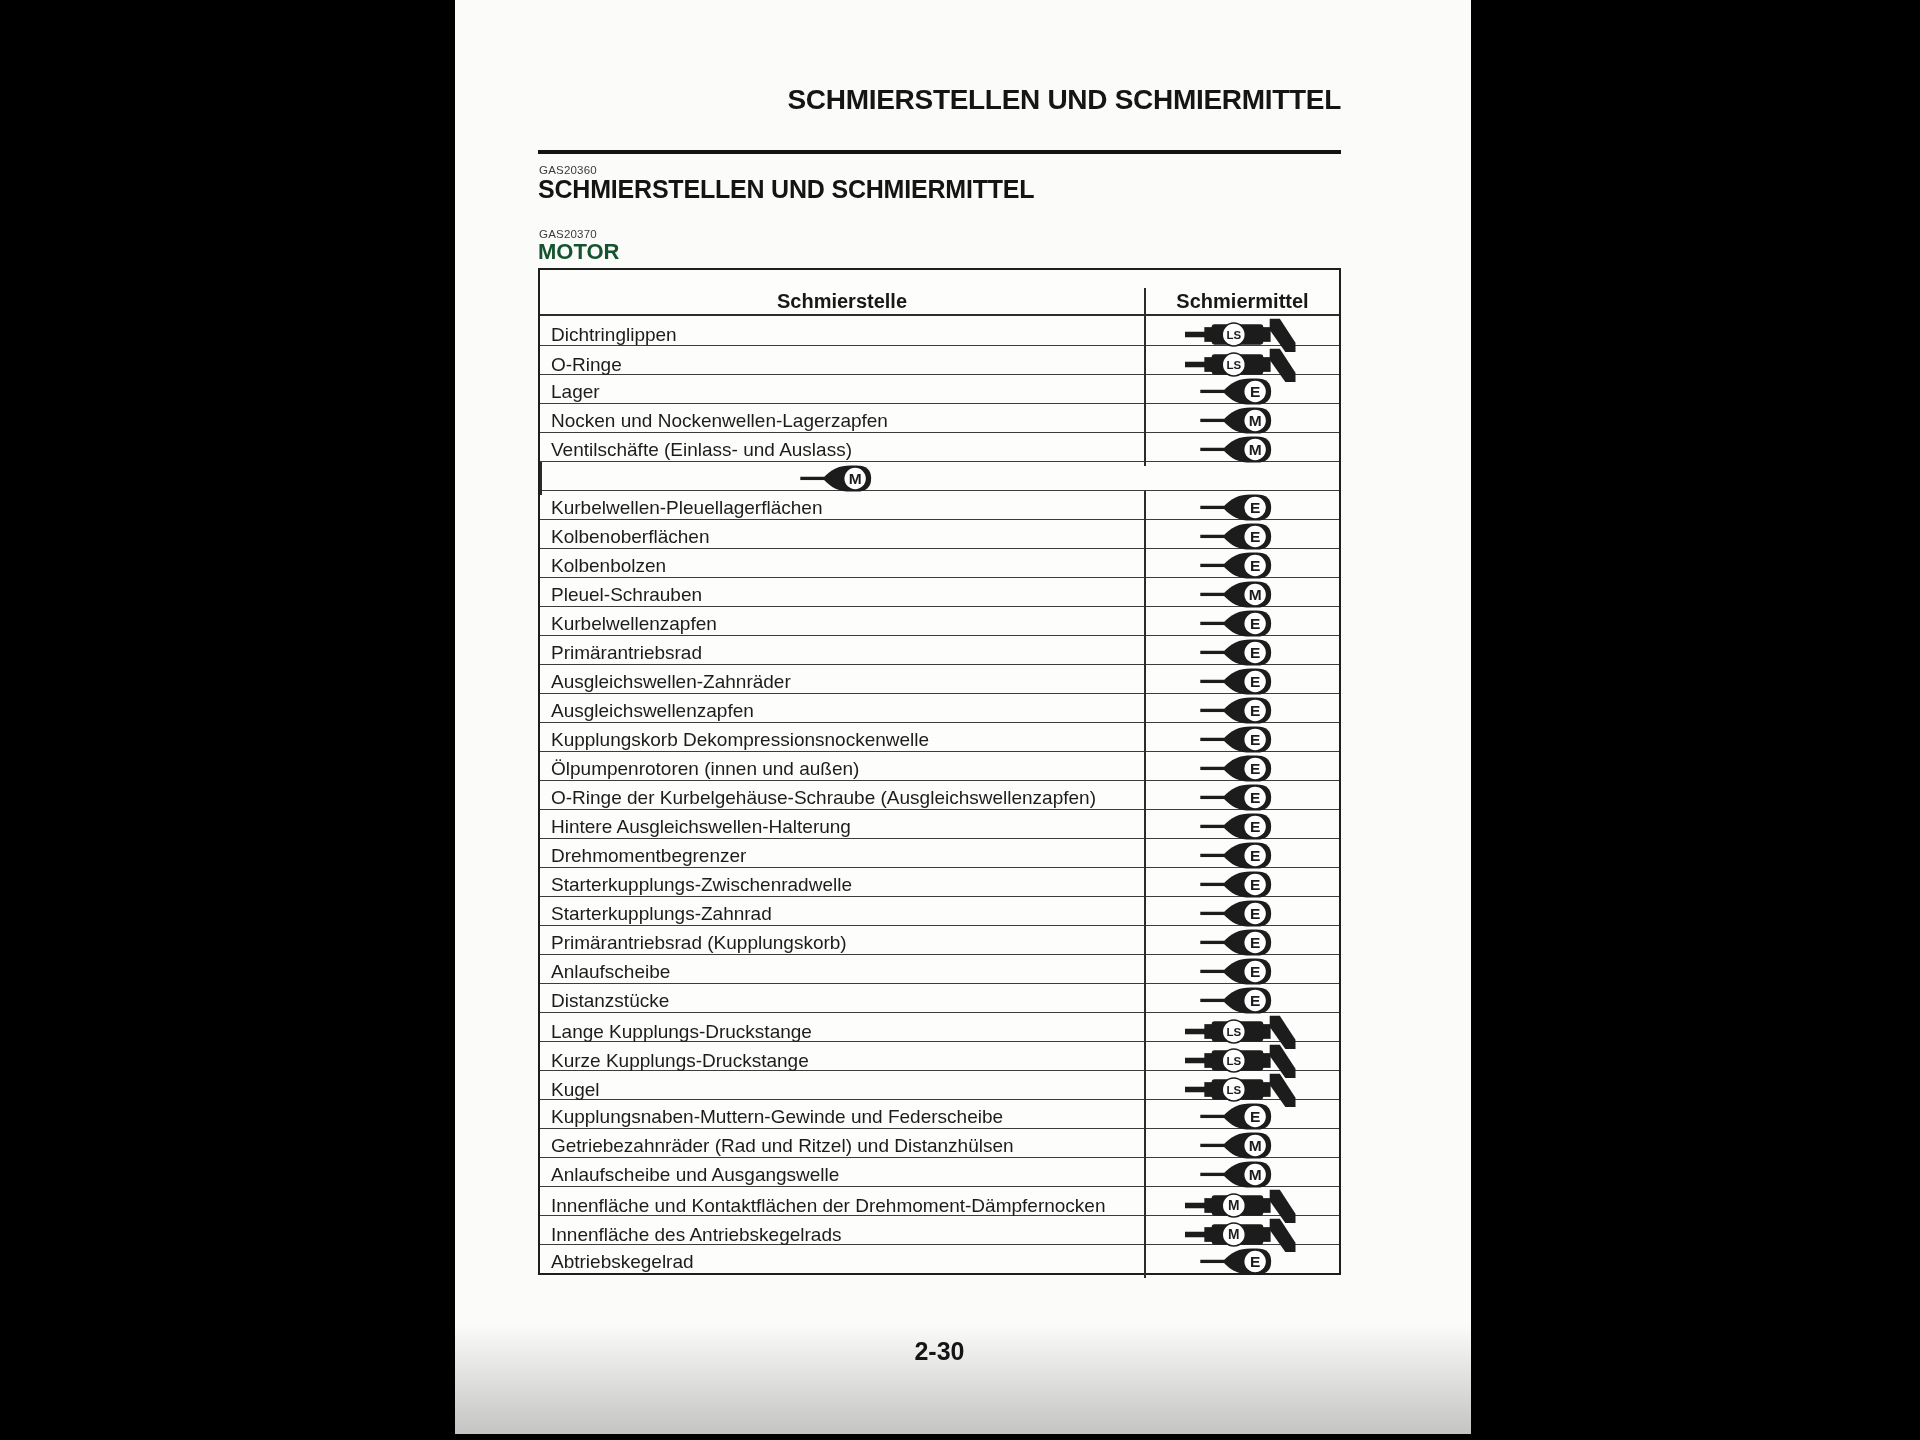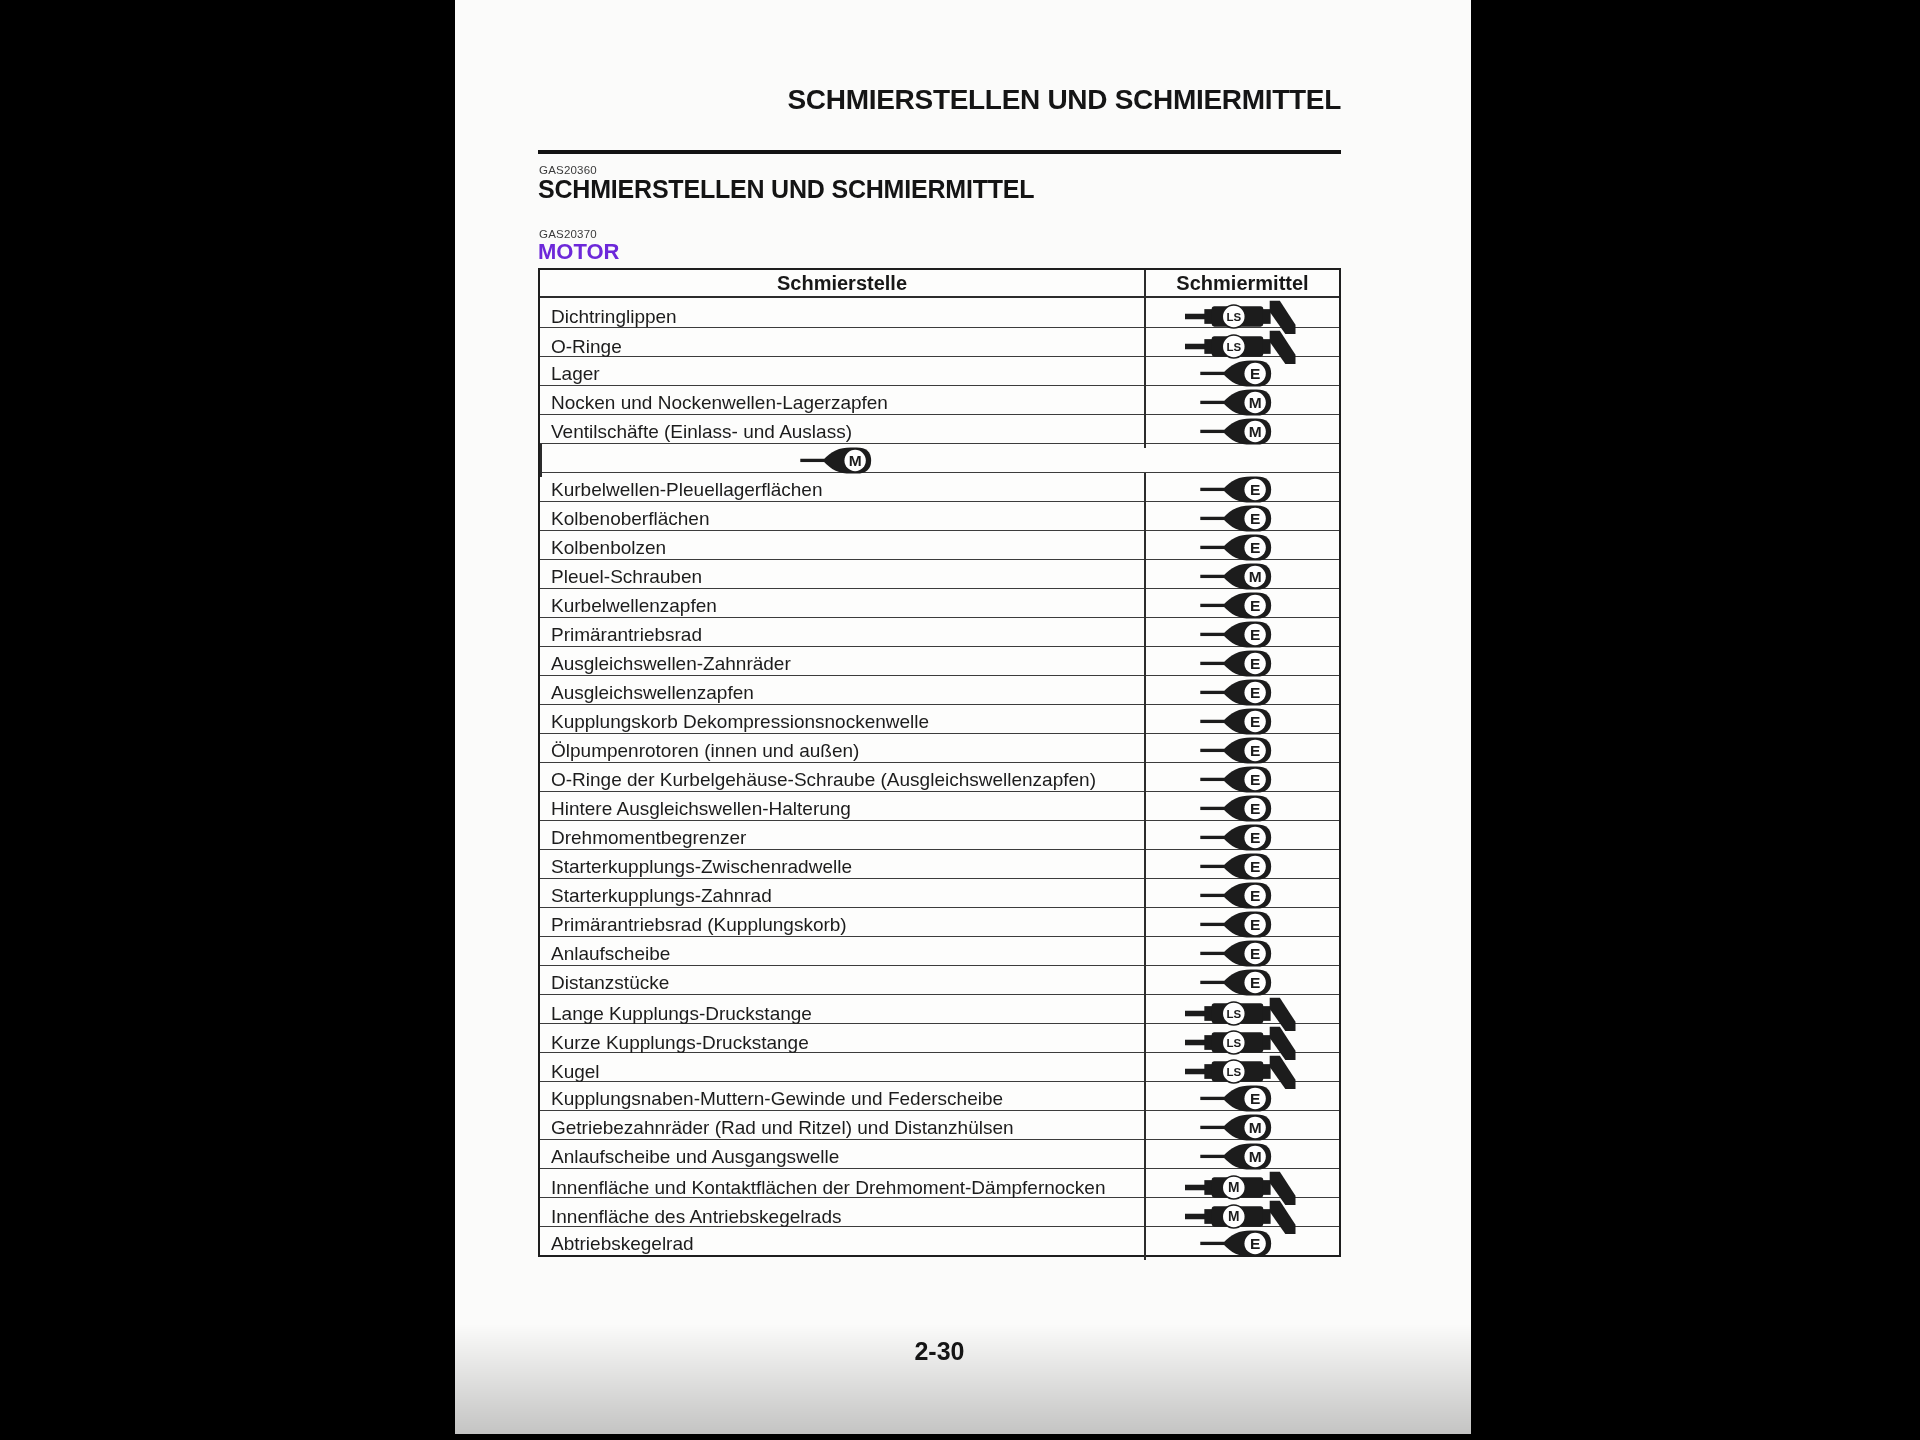--- a/index.html
+++ b/index.html
@@ -46,34 +46,35 @@
   .code.c1 { top: 164px; }
   .code.c2 { top: 228px; }
   .h1 {
     position: absolute; left: 83px; top: 175px;
     font-size: 25px; font-weight: bold; letter-spacing: -0.2px;
     color: #141414;
   }
   .h2 {
     position: absolute; left: 83px; top: 239px;
     font-size: 22px; font-weight: bold;
-    color: #6d28d9;
+    color: #14532d;
   }
   .lube-table {
     position: absolute;
     top: 268px; left: 83px;
     width: 803px;
     border: 2.5px solid #1e1e1e;
     background: #fdfdfc;
   }
   .t-head {
     display: grid;
     grid-template-columns: 604px 1fr;
     height: 28px;
     border-bottom: 2px solid #2c2c2c;
+    margin-top: 18px;
   }
   .t-head .hcell {
     display: flex; align-items: center; justify-content: center;
     font-size: 20px; font-weight: bold; color: #181818;
   }
   .t-head .hcell.right { border-left: 2px solid #2c2c2c; }
   .t-row {
     display: grid;
     grid-template-columns: 604px 1fr;
     height: 29px;

